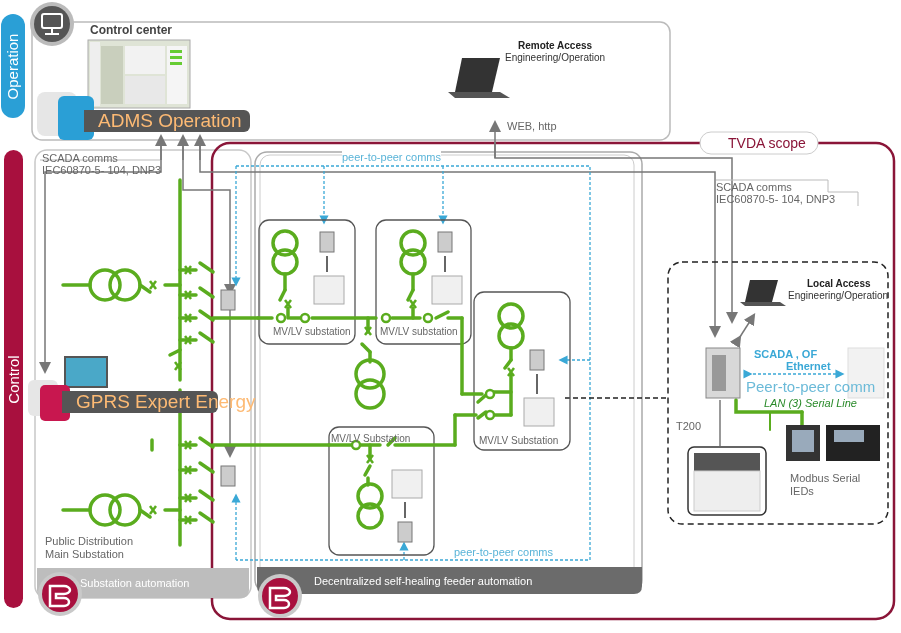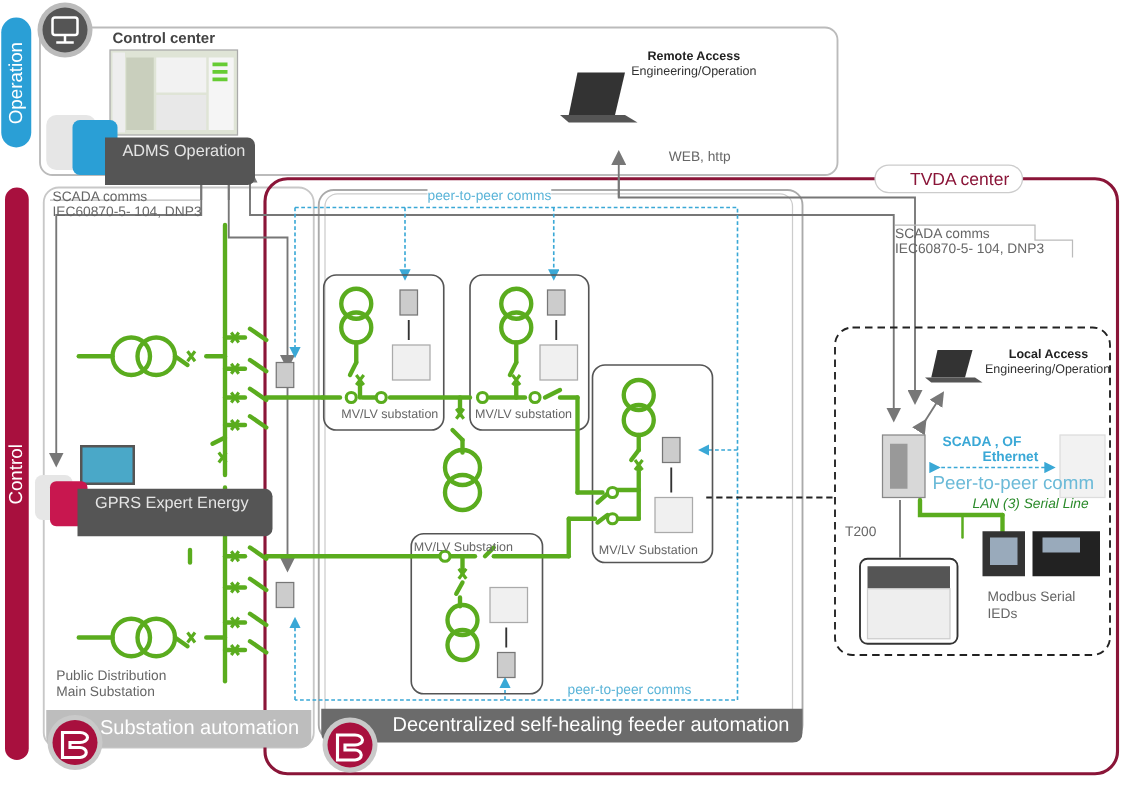--- a/index.html
+++ b/index.html
@@ -1,22 +1,22 @@
 <!DOCTYPE html>
 <html><head>
 <meta charset="utf-8">
 <style>
   html,body{margin:0;padding:0;background:#fff;}
   body{width:901px;height:633px;position:relative;overflow:hidden;font-family:"Liberation Sans",sans-serif;}
   .lbl{position:absolute;font-family:"Liberation Sans",sans-serif;color:#666;font-size:11px;line-height:13px;white-space:nowrap;text-align:center;}
   .bold{font-weight:bold;color:#222;}
   .vtab{position:absolute;border-radius:12px;color:#fff;font-size:15px;display:flex;align-items:center;justify-content:center;}
   .vtab span{transform:rotate(-90deg);white-space:nowrap;}
-  .pill{position:absolute;background:#555;color:#e5e5e5;font-size:13px;border-radius:0 6px 6px 0;padding:0 8px 0 14px;height:38px;line-height:22px;white-space:nowrap;}
-  .band{position:absolute;color:#fff;font-size:16px;line-height:24px;white-space:nowrap;}
+  .pill{position:absolute;background:#555;color:#fdba74;font-size:19px;border-radius:0 6px 6px 0;padding:0 8px 0 14px;height:22px;line-height:22px;white-space:nowrap;}
+  .band{position:absolute;color:#fff;font-size:11px;line-height:24px;white-space:nowrap;}
   svg{position:absolute;left:0;top:0;}
 </style>
 </head>
 <body>
 
 <div class="vtab" style="left:1px;top:14px;width:24px;height:104px;background:#2a9fd6;">
   <span>Operation</span>
 </div>
 <div class="vtab" style="left:4px;top:150px;width:19px;height:458px;background:#a8103e;">
   <span>Control</span>
@@ -284,23 +284,23 @@
   <rect x="826" y="425" width="54" height="36" fill="#222"></rect>
   <rect x="834" y="430" width="30" height="12" fill="#9ab"></rect>
 </svg>
 
 <div class="lbl bold" style="left:90px;top:24px;font-size:12px;color:#444;">Control center</div>
 
 <div class="pill" style="left:84px;top:110px;">ADMS Operation</div>
 
 <div class="lbl bold" style="left:518px;top:39px;font-size:10px;">Remote Access</div>
 <div class="lbl" style="left:505px;top:51px;font-size:10px;color:#333;">Engineering/Operation</div>
-<div class="lbl" style="left:507px;top:120px;font-size:11px;margin-left:28px;">WEB, http</div>
-
-<div class="lbl" style="left:728px;top:135px;font-size:14px;line-height:16px;color:#8a1538;">TVDA center</div>
+<div class="lbl" style="left:507px;top:120px;font-size:11px;">WEB, http</div>
+
+<div class="lbl" style="left:728px;top:135px;font-size:14px;line-height:16px;color:#8a1538;">TVDA scope</div>
 
 <div class="lbl" style="left:42px;top:152px;">SCADA comms</div>
 <div class="lbl" style="left:42px;top:164px;">IEC60870-5- 104, DNP3</div>
 
 <div class="lbl" style="left:716px;top:181px;">SCADA comms</div>
 <div class="lbl" style="left:716px;top:193px;">IEC60870-5- 104, DNP3</div>
 
 <div class="pill" style="left:62px;top:391px;width:134px;">GPRS Expert Energy</div>
 
 <div class="lbl" style="left:45px;top:535px;">Public Distribution</div>
@@ -312,19 +312,19 @@
 <div class="lbl" style="left:273px;top:325px;font-size:10px;">MV/LV substation</div>
 <div class="lbl" style="left:380px;top:325px;font-size:10px;">MV/LV substation</div>
 <div class="lbl" style="left:479px;top:434px;font-size:10px;">MV/LV Substation</div>
 <div class="lbl" style="left:331px;top:432px;font-size:10px;">MV/LV Substation</div>
 
 <div class="lbl bold" style="left:807px;top:277px;font-size:10px;">Local Access</div>
 <div class="lbl" style="left:788px;top:289px;font-size:10px;color:#333;">Engineering/Operation</div>
 <div class="lbl" style="left:754px;top:348px;font-weight:bold;color:#3aa8d6;font-size:11px;">SCADA , OF</div>
 <div class="lbl" style="left:786px;top:360px;font-weight:bold;color:#3aa8d6;font-size:11px;">Ethernet</div>
 <div class="lbl" style="left:746px;top:380px;color:#6bbad8;font-size:15px;">Peer-to-peer comm</div>
-<div class="lbl" style="left:764px;top:397px;color:#2a8a2a;font-style:italic;font-size:11px;margin-left:14px;">LAN (3) Serial Line</div>
+<div class="lbl" style="left:764px;top:397px;color:#2a8a2a;font-style:italic;font-size:11px;">LAN (3) Serial Line</div>
 <div class="lbl" style="left:676px;top:392px;font-size:11px;margin-top:28px;">T200</div>
 <div class="lbl" style="left:790px;top:472px;font-size:11px;">Modbus Serial</div>
 <div class="lbl" style="left:790px;top:485px;font-size:11px;">IEDs</div>
 
 <div class="band" style="left:80px;top:571px;">Substation automation</div>
 <div class="band" style="left:314px;top:569px;">Decentralized self-healing feeder automation</div>
 
 </body></html>

